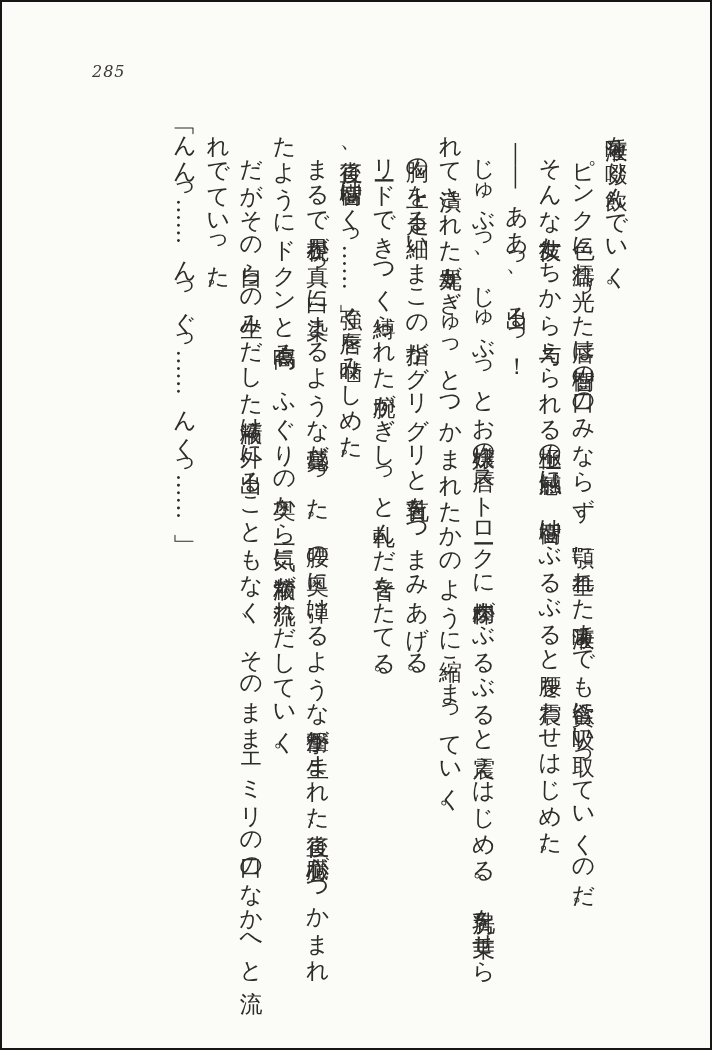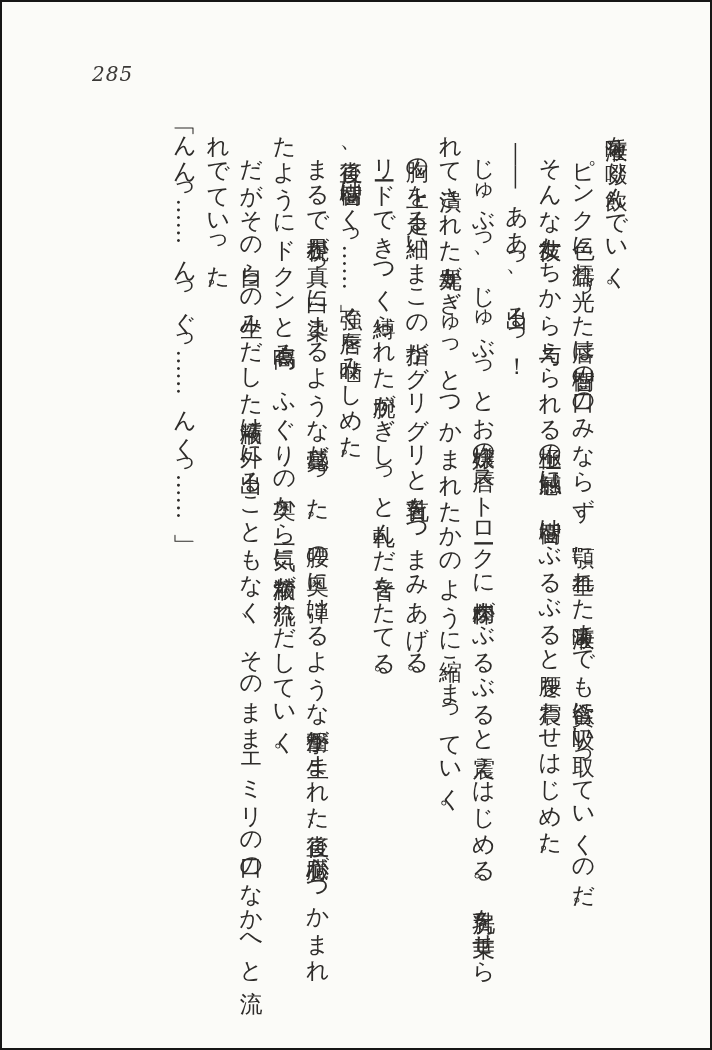--- a/index.html
+++ b/index.html
@@ -14,21 +14,21 @@
     box-sizing: border-box;
     background: #fbfbf8;
     border: 2px solid #161616;
     overflow: hidden;
     font-family: "DejaVu Serif", "Liberation Serif", serif;
   }
   .page-number {
     position: absolute;
     top: 60px;
     left: 90px;
-    font-size: 20px;
+    font-size: 16px;
     font-style: italic;
     color: #3a3836;
     letter-spacing: 1px;
   }
   .text-body {
     position: absolute;
     top: 118px;
     right: 77px;
     height: 870px; 
     writing-mode: vertical-rl;

